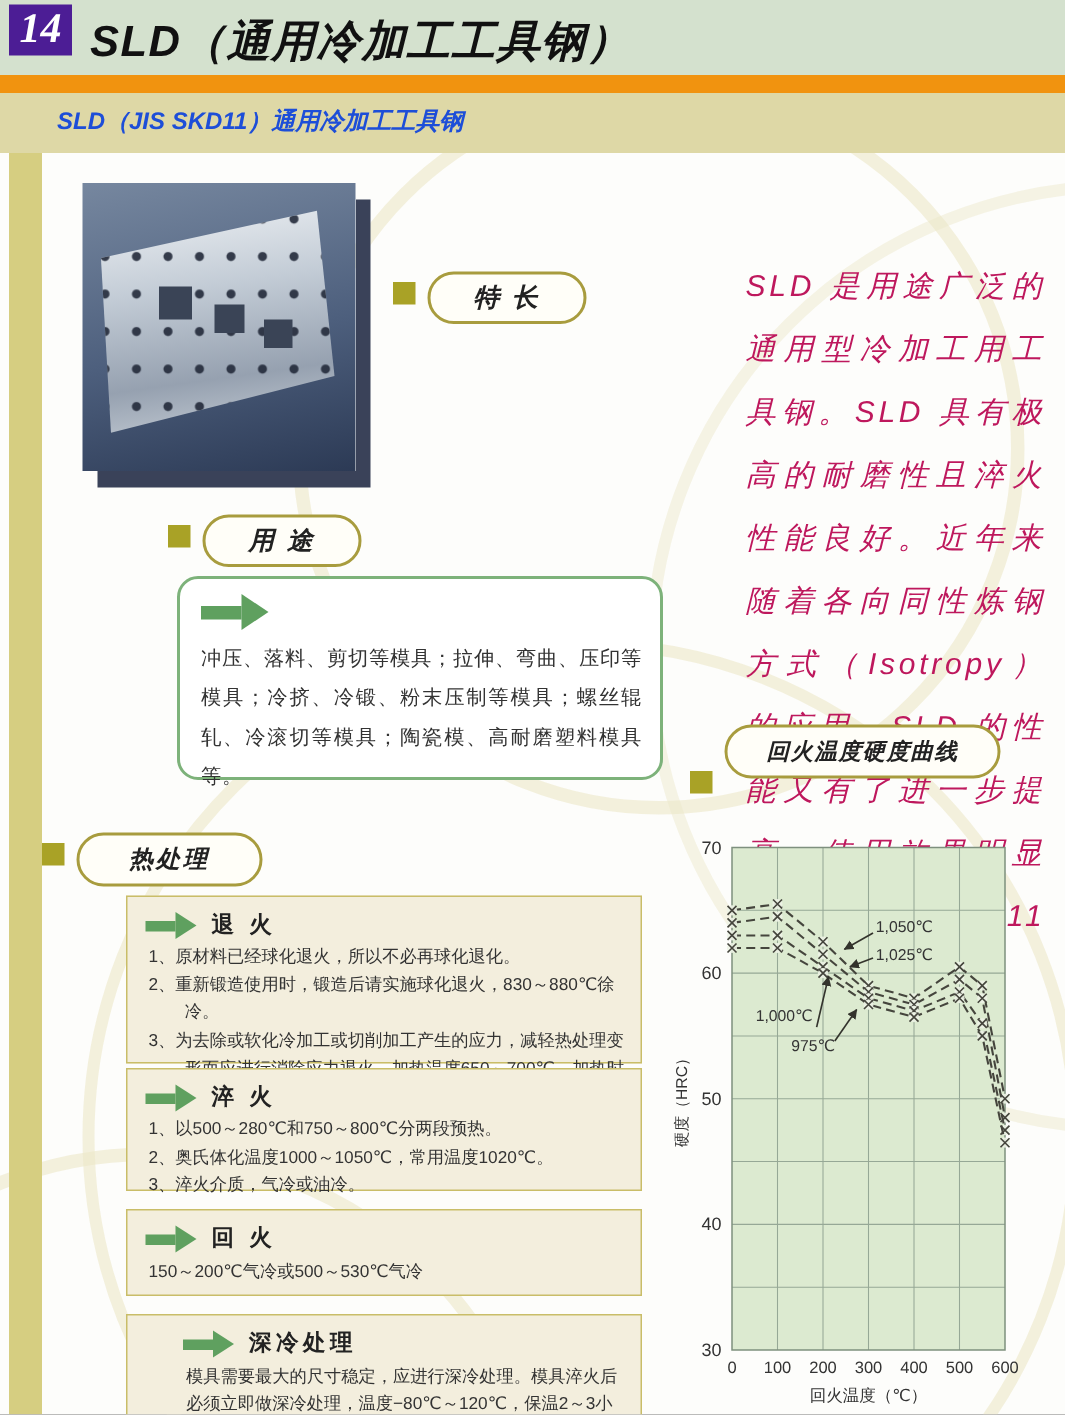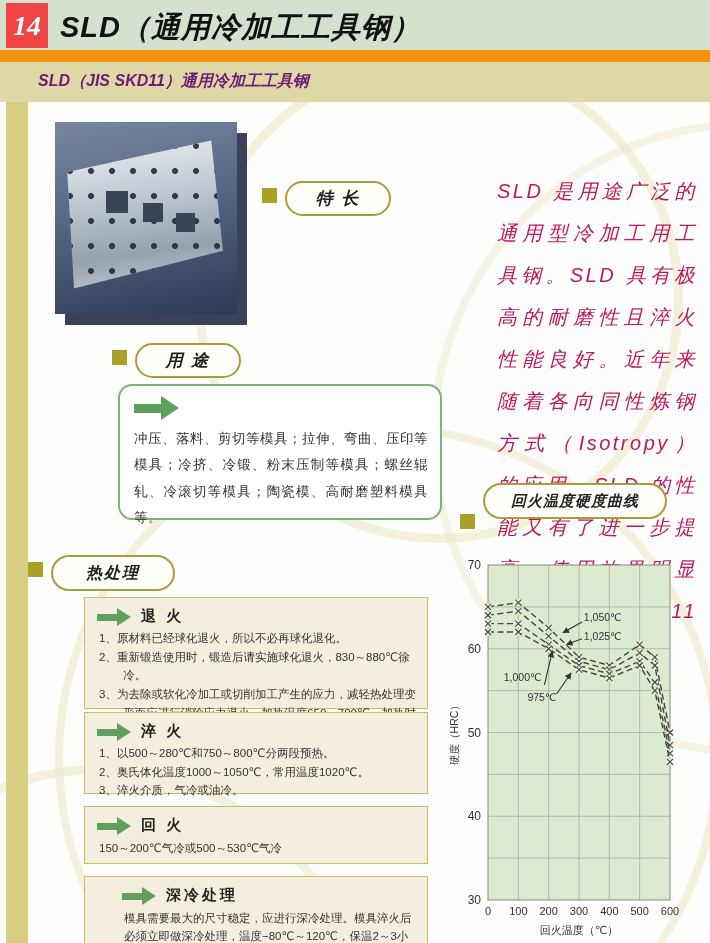--- a/index.html
+++ b/index.html
@@ -7,28 +7,28 @@
         font-family:"Liberation Sans","DejaVu Sans",sans-serif;color:#1b1b1b;}
   
   .arc{position:absolute;border-radius:50%;border:9px solid #ece7c8;opacity:.6;z-index:0;}
   #arc1{left:195px;top:55px;width:470px;height:470px;}
   #arc2{left:-170px;top:765px;width:520px;height:520px;}
   #arc3{left:55px;top:425px;width:650px;height:650px;border-width:8px;}
   #arc4{left:430px;top:120px;width:620px;height:620px;border-width:8px;opacity:.45;}
   .leftstrip{position:absolute;left:6px;top:100px;width:22px;height:843px;background:#d6ce81;z-index:1;}
   
   .band-green{position:absolute;left:0;top:0;width:710px;height:50px;background:#d4e1ce;z-index:2;}
-  .pagenum{position:absolute;left:6px;top:3px;width:42px;height:45px;background:#ef4444;color:#fff;
+  .pagenum{position:absolute;left:6px;top:3px;width:42px;height:34px;background:#4c1d95;color:#fff;
            display:flex;align-items:center;justify-content:center;z-index:3;
            font-family:"Liberation Serif","DejaVu Serif",serif;font-style:italic;font-weight:bold;font-size:28px;}
   .title{position:absolute;left:60px;top:8px;font-size:29px;font-weight:bold;font-style:italic;
          letter-spacing:1px;z-index:3;color:#111;}
   .band-orange{position:absolute;left:0;top:50px;width:710px;height:12px;background:#f1930f;z-index:2;}
   .band-khaki{position:absolute;left:0;top:62px;width:710px;height:40px;background:#ded8a6;z-index:2;}
-  .subtitle{position:absolute;left:38px;top:71px;font-size:16px;font-weight:bold;font-style:italic;z-index:3;color:#701a75;}
+  .subtitle{position:absolute;left:38px;top:71px;font-size:16px;font-weight:bold;font-style:italic;z-index:3;color:#1d4ed8;}
   
   .photo{position:absolute;left:55px;top:122px;width:182px;height:192px;z-index:2;
          background:linear-gradient(168deg,#76879f 0%,#4d5f7d 55%,#2c3a55 100%);
          box-shadow:10px 11px 0 #3a4259;}
   .plate{position:absolute;left:4%;top:8%;width:92%;height:82%;
          background:
            radial-gradient(circle at 8px 9px, rgba(35,42,58,.9) 2.6px, rgba(35,42,58,0) 3.4px),
            linear-gradient(172deg,#eef1f4 0%,#c3ccd6 35%,#96a1b0 70%,#cfd6dd 100%);
          background-size:21px 25px,100% 100%;
          clip-path:polygon(3% 22%, 89% 2%, 96% 72%, 7% 96%);}

